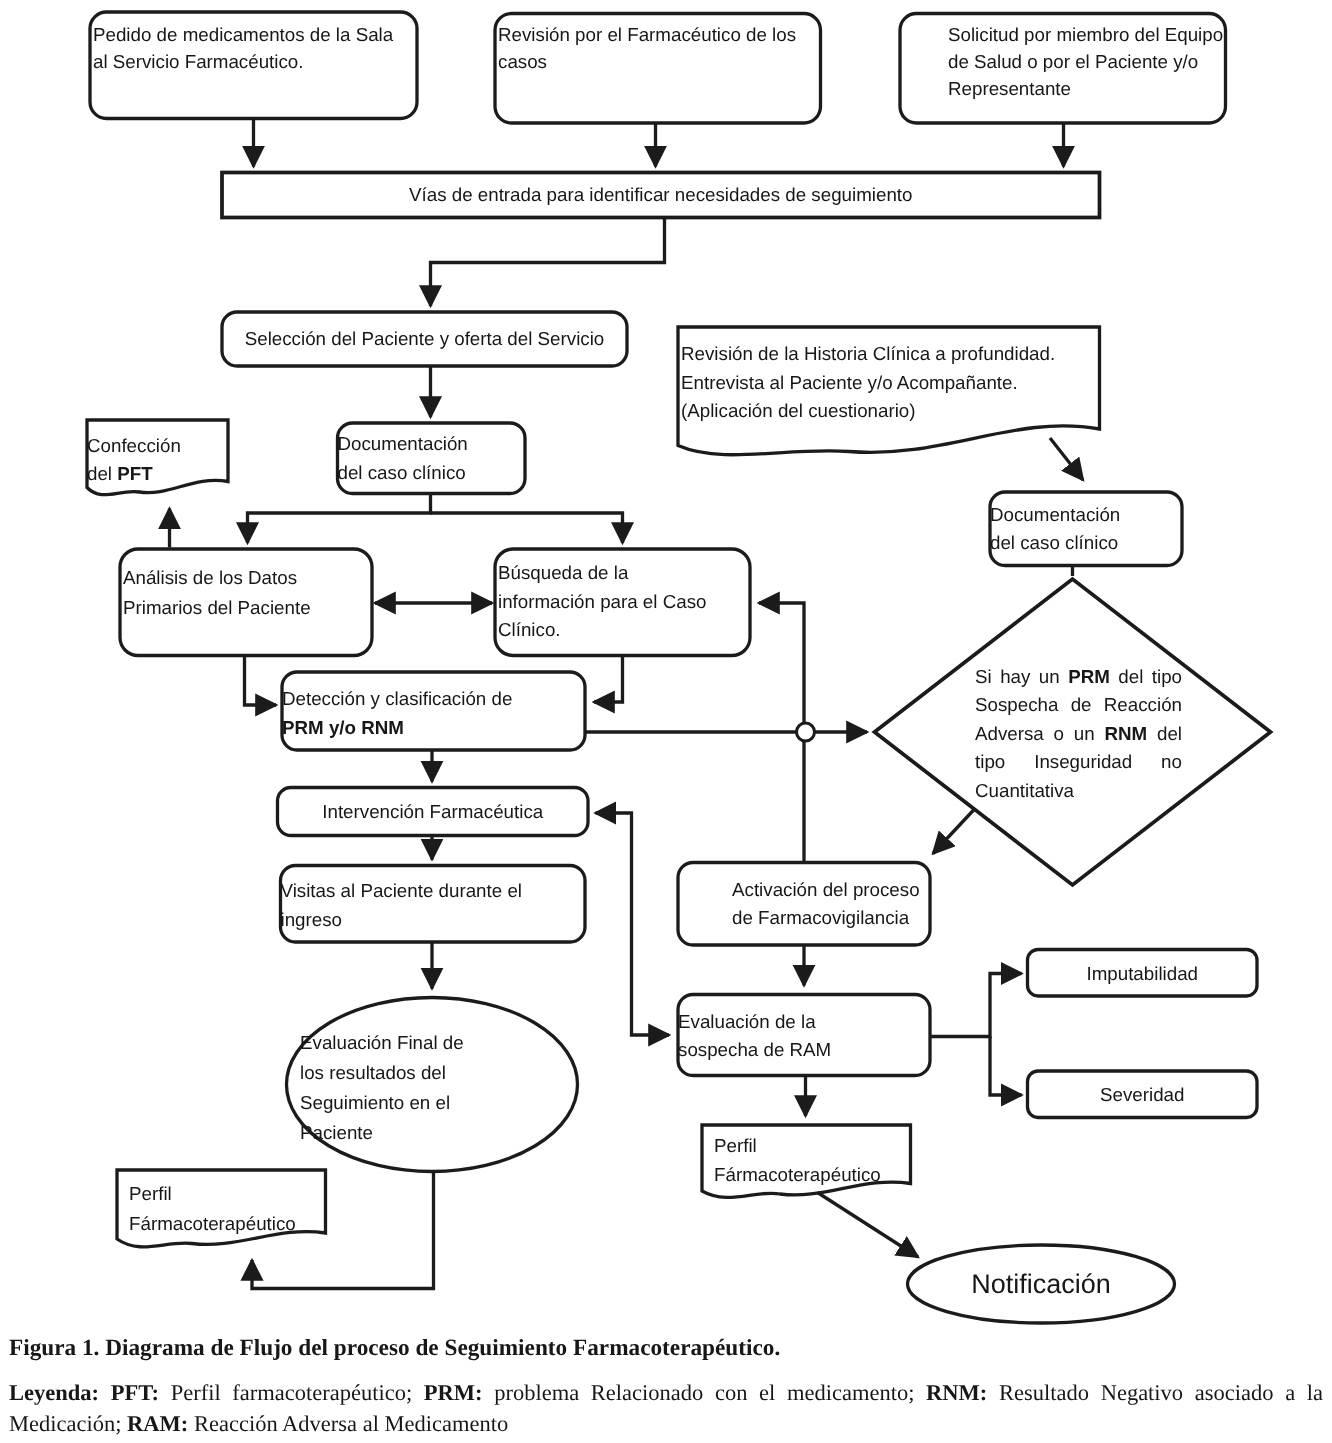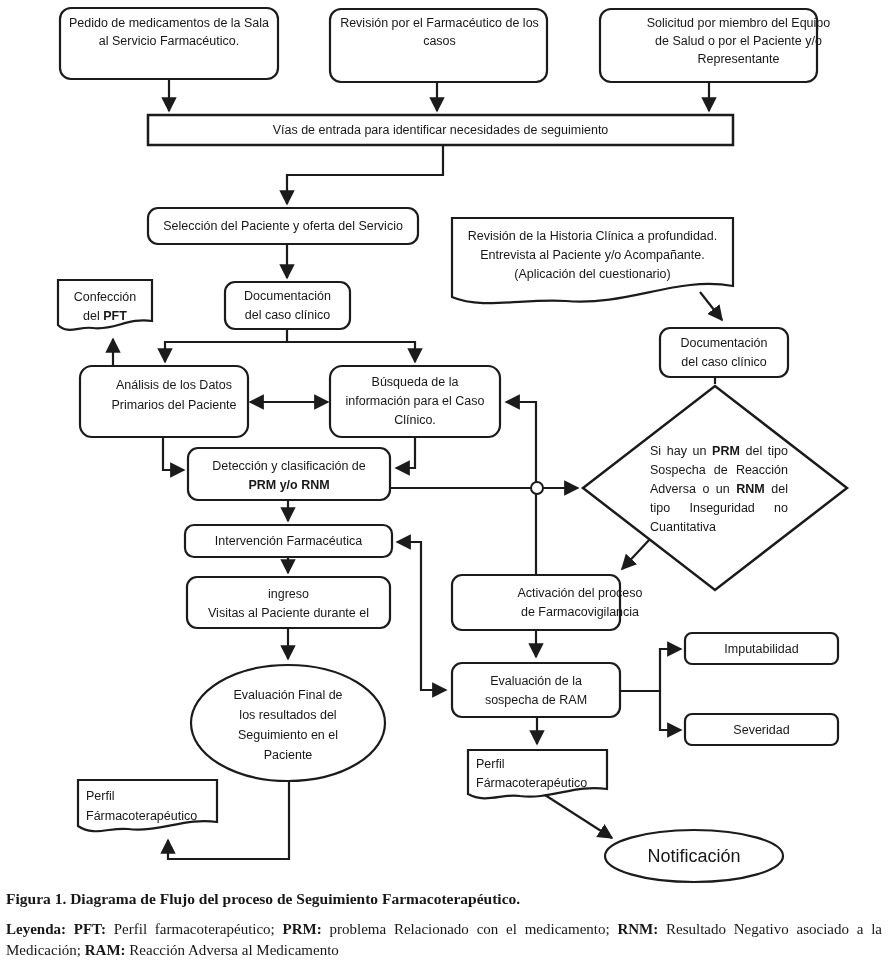--- a/index.html
+++ b/index.html
@@ -4,21 +4,21 @@
 <style>
   html,body{margin:0;padding:0;background:#ffffff;}
   #stage{position:relative;width:888px;height:962px;background:#ffffff;overflow:hidden;
          font-family:"Liberation Sans",sans-serif;color:#171717;}
   #diagram-svg{position:absolute;left:0;top:0;}
   .shape{fill:#ffffff;stroke:#1b1b1b;stroke-width:2.2;}
   .thick{stroke-width:2.5;}
   .line{fill:none;stroke:#1b1b1b;stroke-width:2.2;}
   .arr{marker-end:url(#ah);}
   .arr2{marker-start:url(#ah);marker-end:url(#ah);}
-  .lbl{position:absolute;font-size:12.5px;line-height:18px;text-align:center;}
+  .lbl{position:absolute;font-size:12.5px;line-height:18px;}
   .lh19{line-height:19px;}
   .lh20{line-height:20px;}
   .flexc{display:flex;align-items:center;justify-content:center;}
   .left{text-align:left;}
   .just{text-align:justify;text-justify:inter-word;}
   .b{font-weight:bold;}
   .caption{position:absolute;font-family:"Liberation Serif",serif;font-size:15.5px;
            font-weight:bold;line-height:21px;}
   .legend{position:absolute;font-family:"Liberation Serif",serif;font-size:15px;
           line-height:21px;text-align:justify;}
@@ -151,22 +151,22 @@
 
   <div class="lbl lh19 just" style="left:650px;top:442px;width:138px;">
     <span>Si hay un </span><span class="b">PRM</span><span> del tipo Sospecha de Reacción Adversa o un </span><span class="b">RNM</span><span> del tipo Inseguridad no Cuantitativa</span>
   </div>
 
   <div class="lbl flexc" style="left:185px;top:525px;width:207px;height:32px;">
     <span>Intervención Farmacéutica</span>
   </div>
 
   <div class="lbl lh19" style="left:187px;top:585px;width:203px;">
+    <div>Visitas al Paciente durante el</div>
     <div>ingreso</div>
-    <div>Visitas al Paciente durante el</div>
   </div>
 
   <div class="lbl lh19" style="left:452px;top:584px;width:184px;margin-left:36px;">
     <div>Activación del proceso</div>
     <div>de Farmacovigilancia</div>
   </div>
 
   <div class="lbl lh19" style="left:452px;top:672px;width:168px;">
     <div>Evaluación de la</div>
     <div>sospecha de RAM</div>

